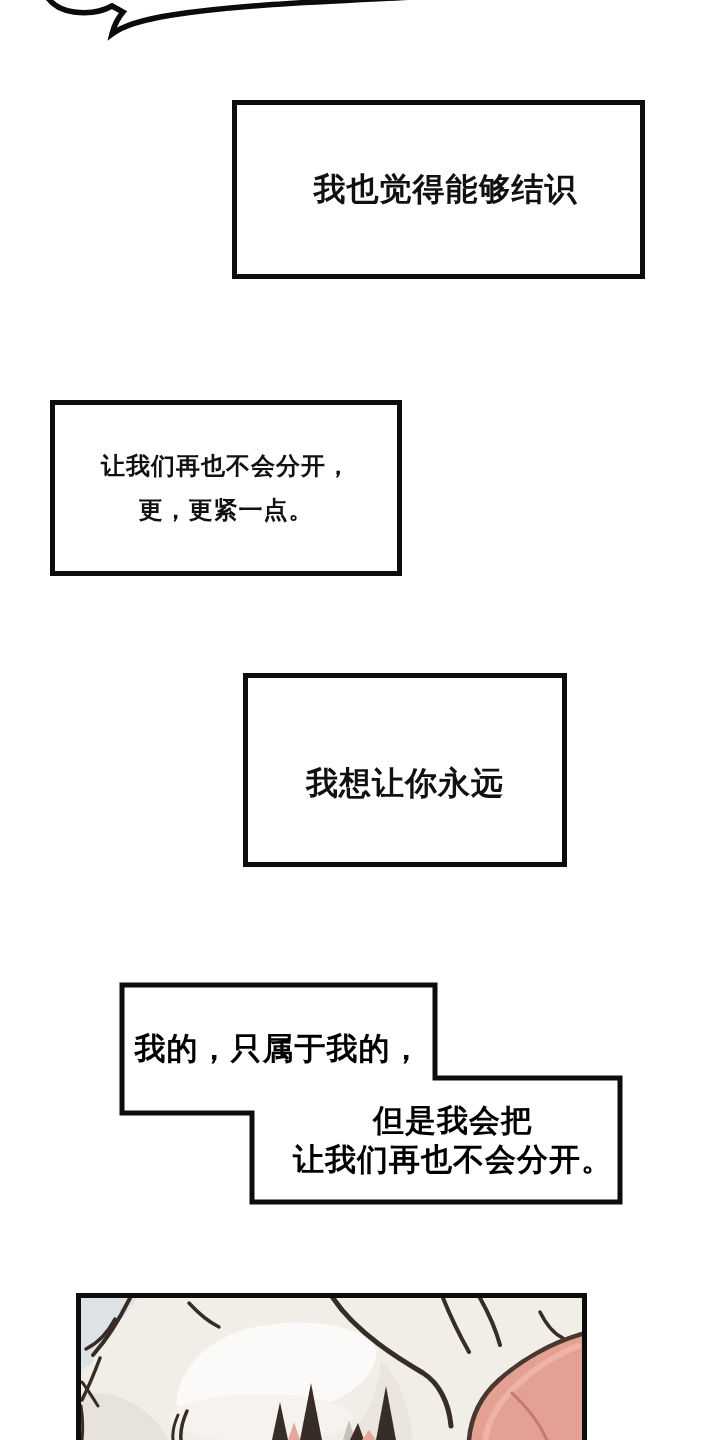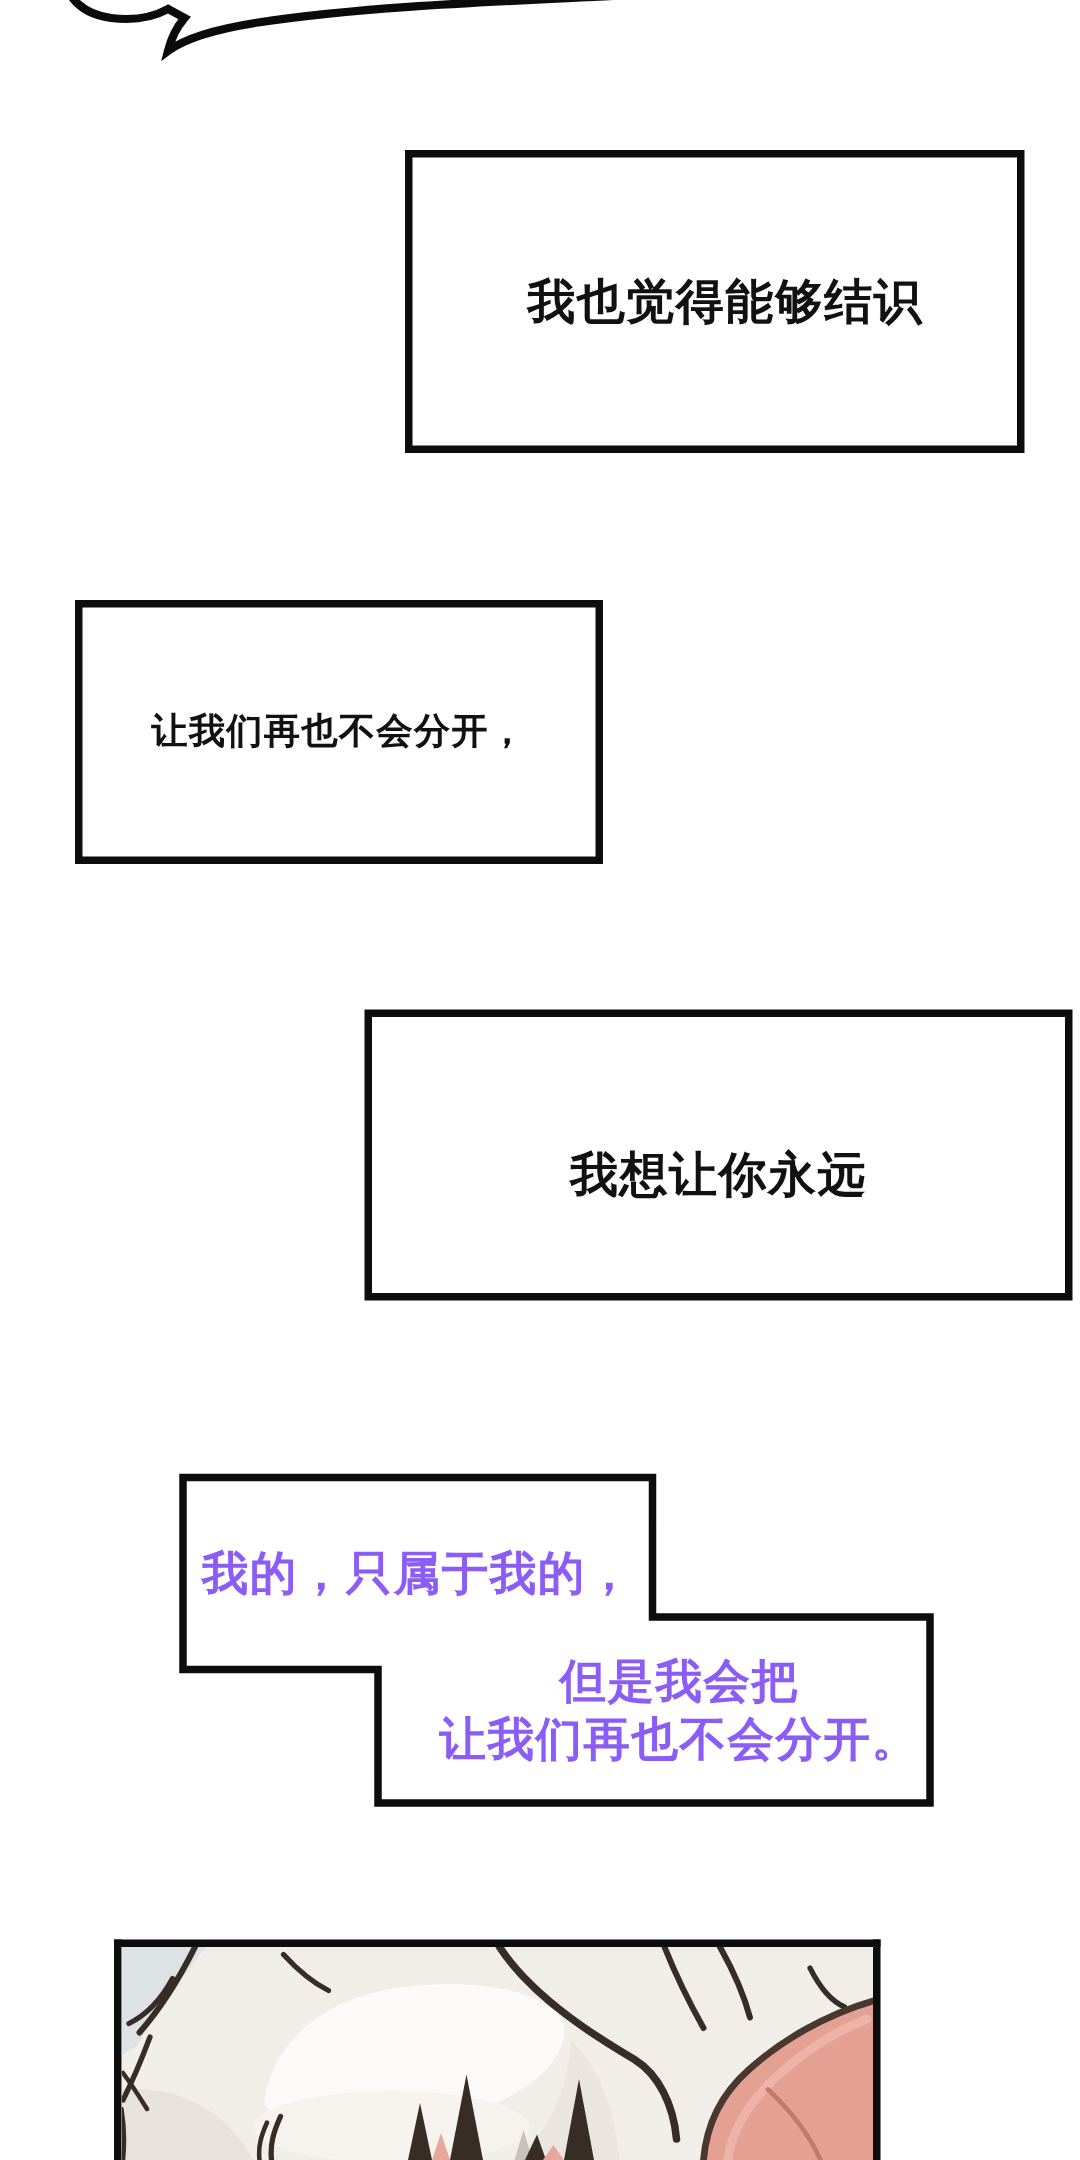--- a/index.html
+++ b/index.html
@@ -31,29 +31,29 @@
     letter-spacing: 1px;
   }
   .speech-text {
     position: absolute;
     box-sizing: border-box;
     display: flex;
     flex-direction: column;
     justify-content: center;
     text-align: center;
     font-weight: 700;
-    color: #8b5cf6;
+    color: #000000;
     letter-spacing: 1px;
     background: transparent;
   }
   .line { display: block; white-space: nowrap; }
 
-  #box1 { left: 232px; top: 100px; width: 413px; height: 202px; font-size: 32px; line-height: 45px; padding-left: 14px; margin-left: 38px; }
+  #box1 { left: 232px; top: 100px; width: 413px; height: 179px; font-size: 32px; line-height: 45px; padding-left: 14px; }
   #box2 { left: 50px;  top: 400px; width: 352px; height: 176px; font-size: 24px; line-height: 44px; }
-  #box3 { left: 243px; top: 673px; width: 472px; height: 194px; font-size: 32px; line-height: 44px; padding-top: 26px; gap: 13px; }
+  #box3 { left: 243px; top: 673px; width: 324px; height: 194px; font-size: 32px; line-height: 44px; padding-top: 26px; gap: 13px; }
 
   #combo-svg { left: 117px; top: 980px; width: 508px; height: 227px; }
   #box4a-text { left: 122px; top: 985px; width: 313px; height: 128px; font-size: 31px; line-height: 40px; }
   #box4b-text { left: 252px; top: 1078px; width: 368px; height: 124px; font-size: 31px; line-height: 39px; padding-left: 34px; }
 
   #bubble-tail { left: 0; top: 0; width: 430px; height: 58px; }
 
   #panel {
     position: absolute;
     box-sizing: border-box;
@@ -73,20 +73,21 @@
   <path d="M46,-5 C51,4 60,10 74,12 C90,14 103,11 112,6 L123,12 C117,19 114,26 112,34
            C124,25 146,19 172,15 C245,4 335,1 414,-3" fill="none" stroke="#0b0b0b" stroke-width="5.5" stroke-linecap="round" stroke-linejoin="miter"></path>
 </svg>
 
 <div id="box1" class="speech-box">
   <span class="line">我也觉得能够结识</span>
 </div>
 
 <div id="box2" class="speech-box">
   <span class="line">让我们再也不会分开，</span>
+  <span class="line">更，更紧一点。</span>
 </div>
 
 <div id="box3" class="speech-box">
   <span class="line">我想让你永远</span>
 </div>
 
 <svg id="combo-svg" class="abs" viewBox="0 0 508 227" aria-hidden="true">
   <polygon points="5,5 318,5 318,98 503,98 503,222 135,222 135,133 5,133" fill="#ffffff" stroke="#0d0d0d" stroke-width="5" stroke-linejoin="miter"></polygon>
 </svg>
 <div id="box4a-text" class="speech-text">

